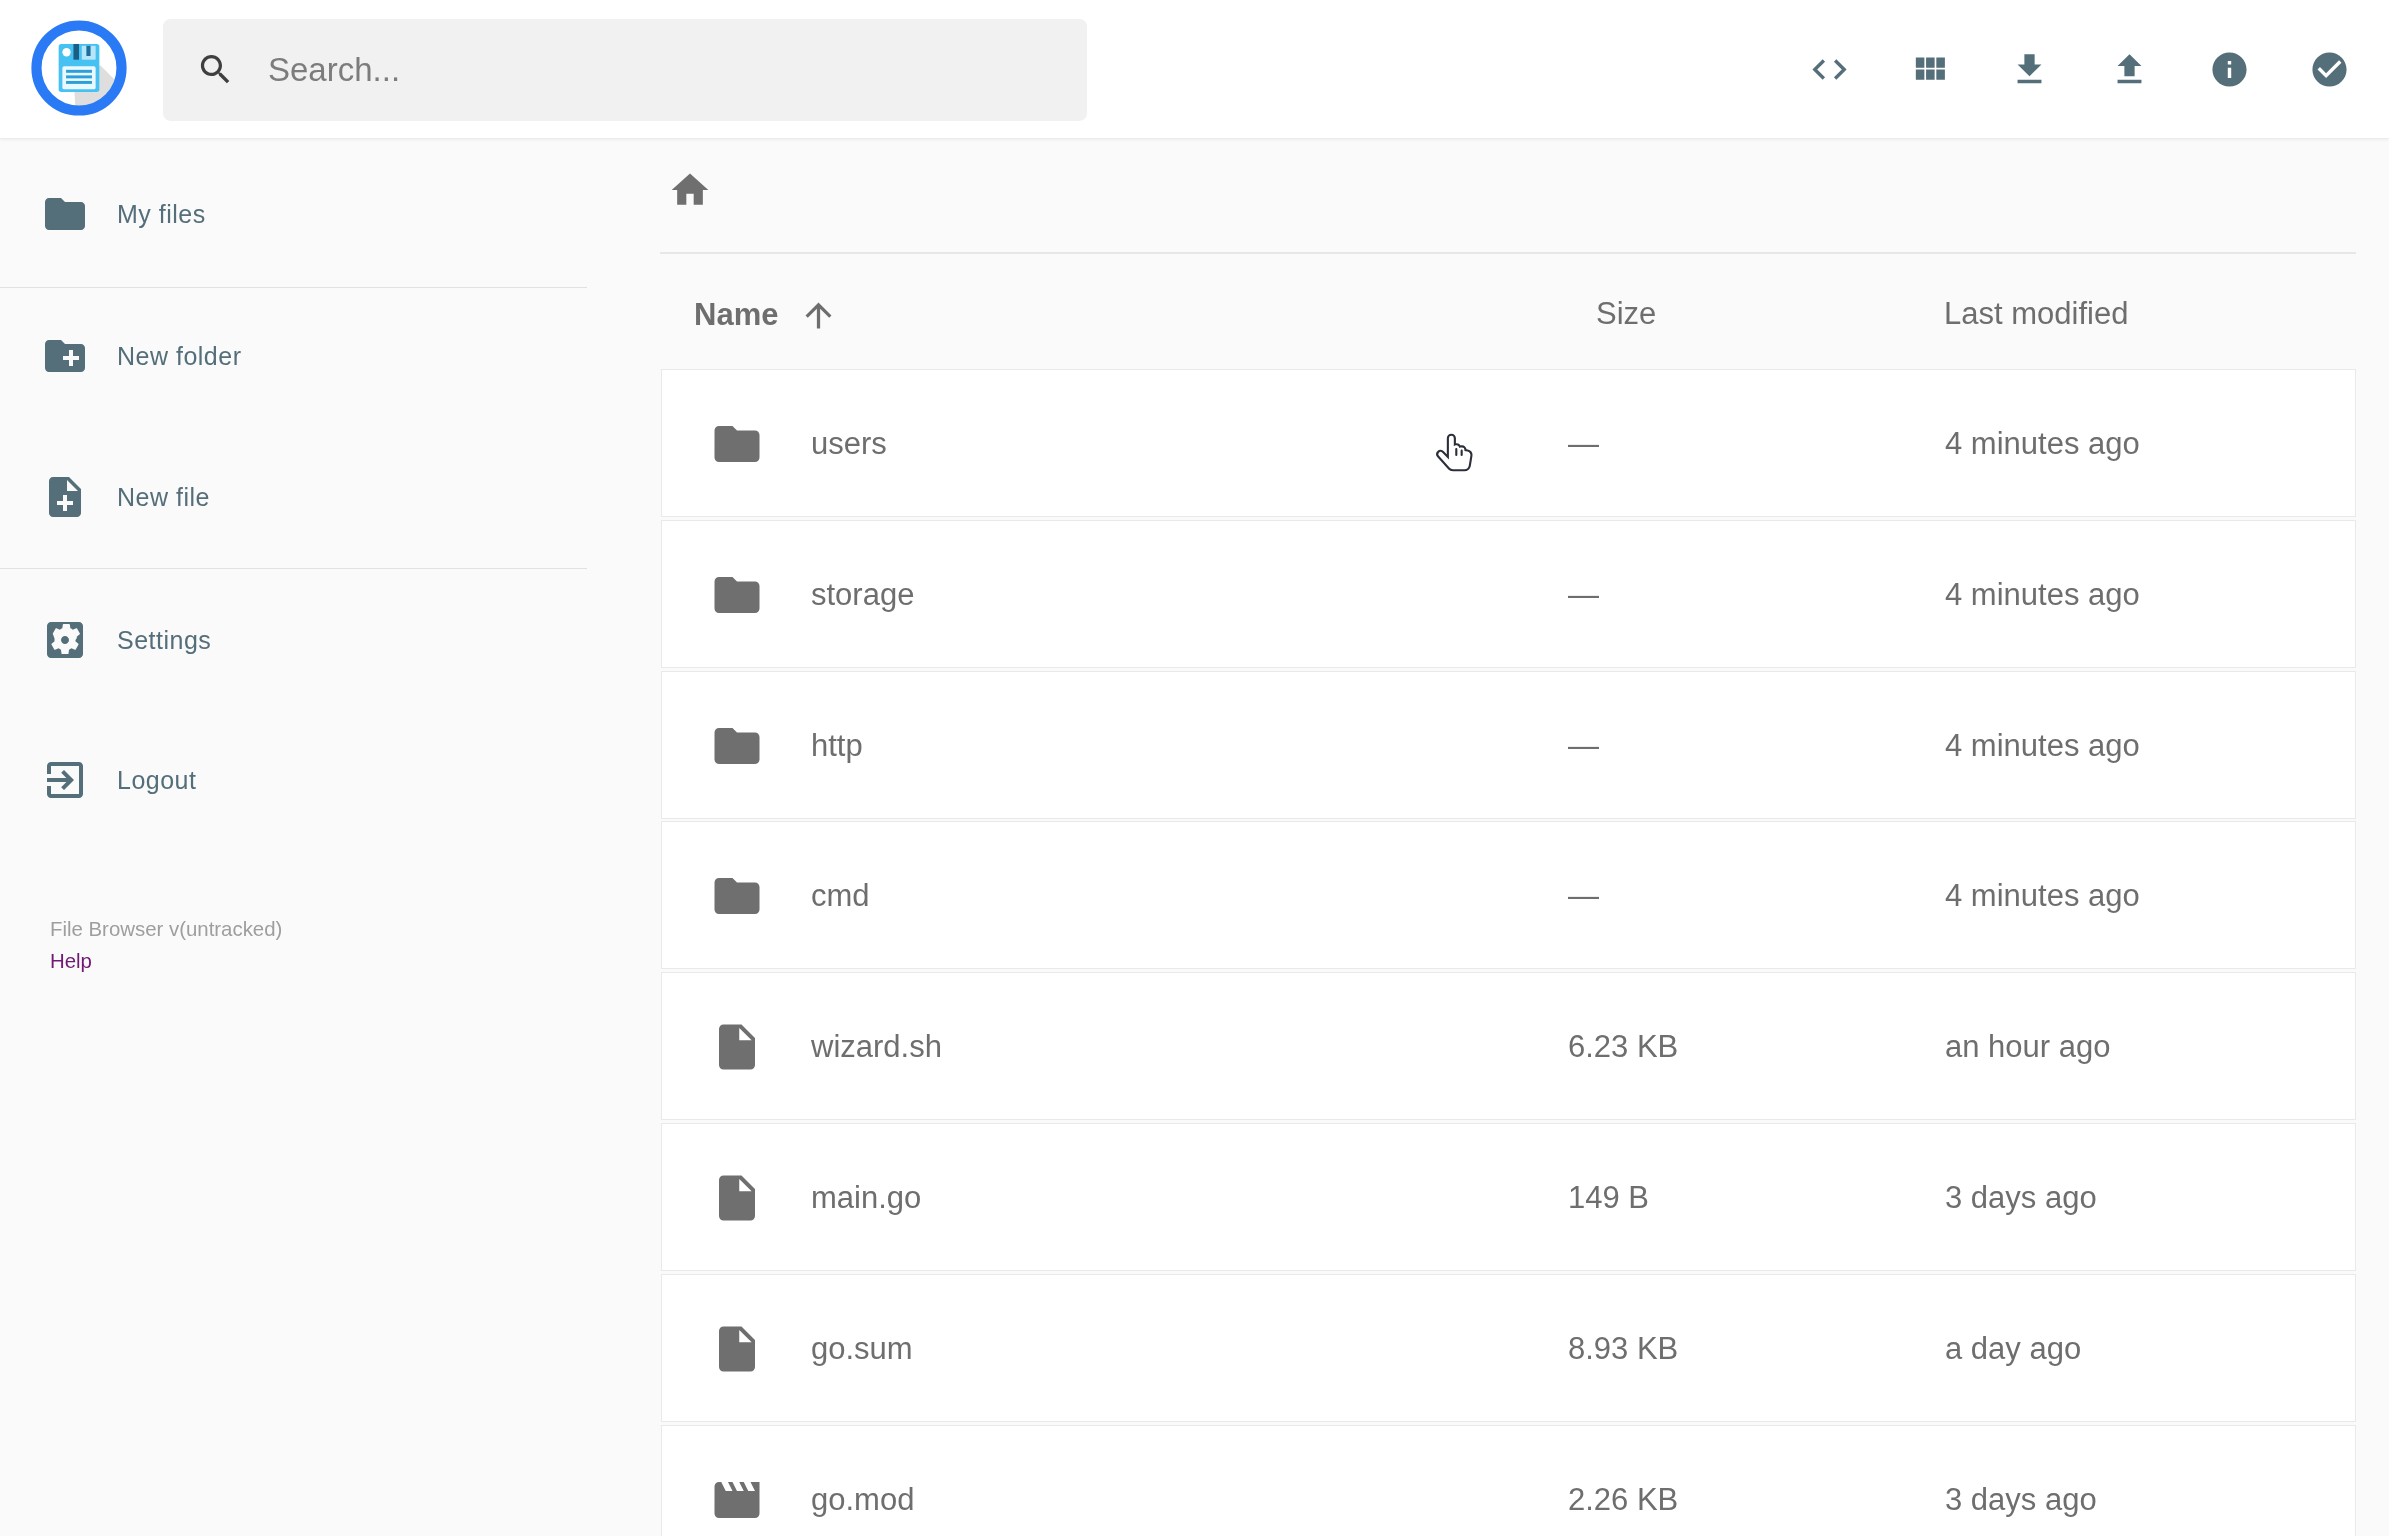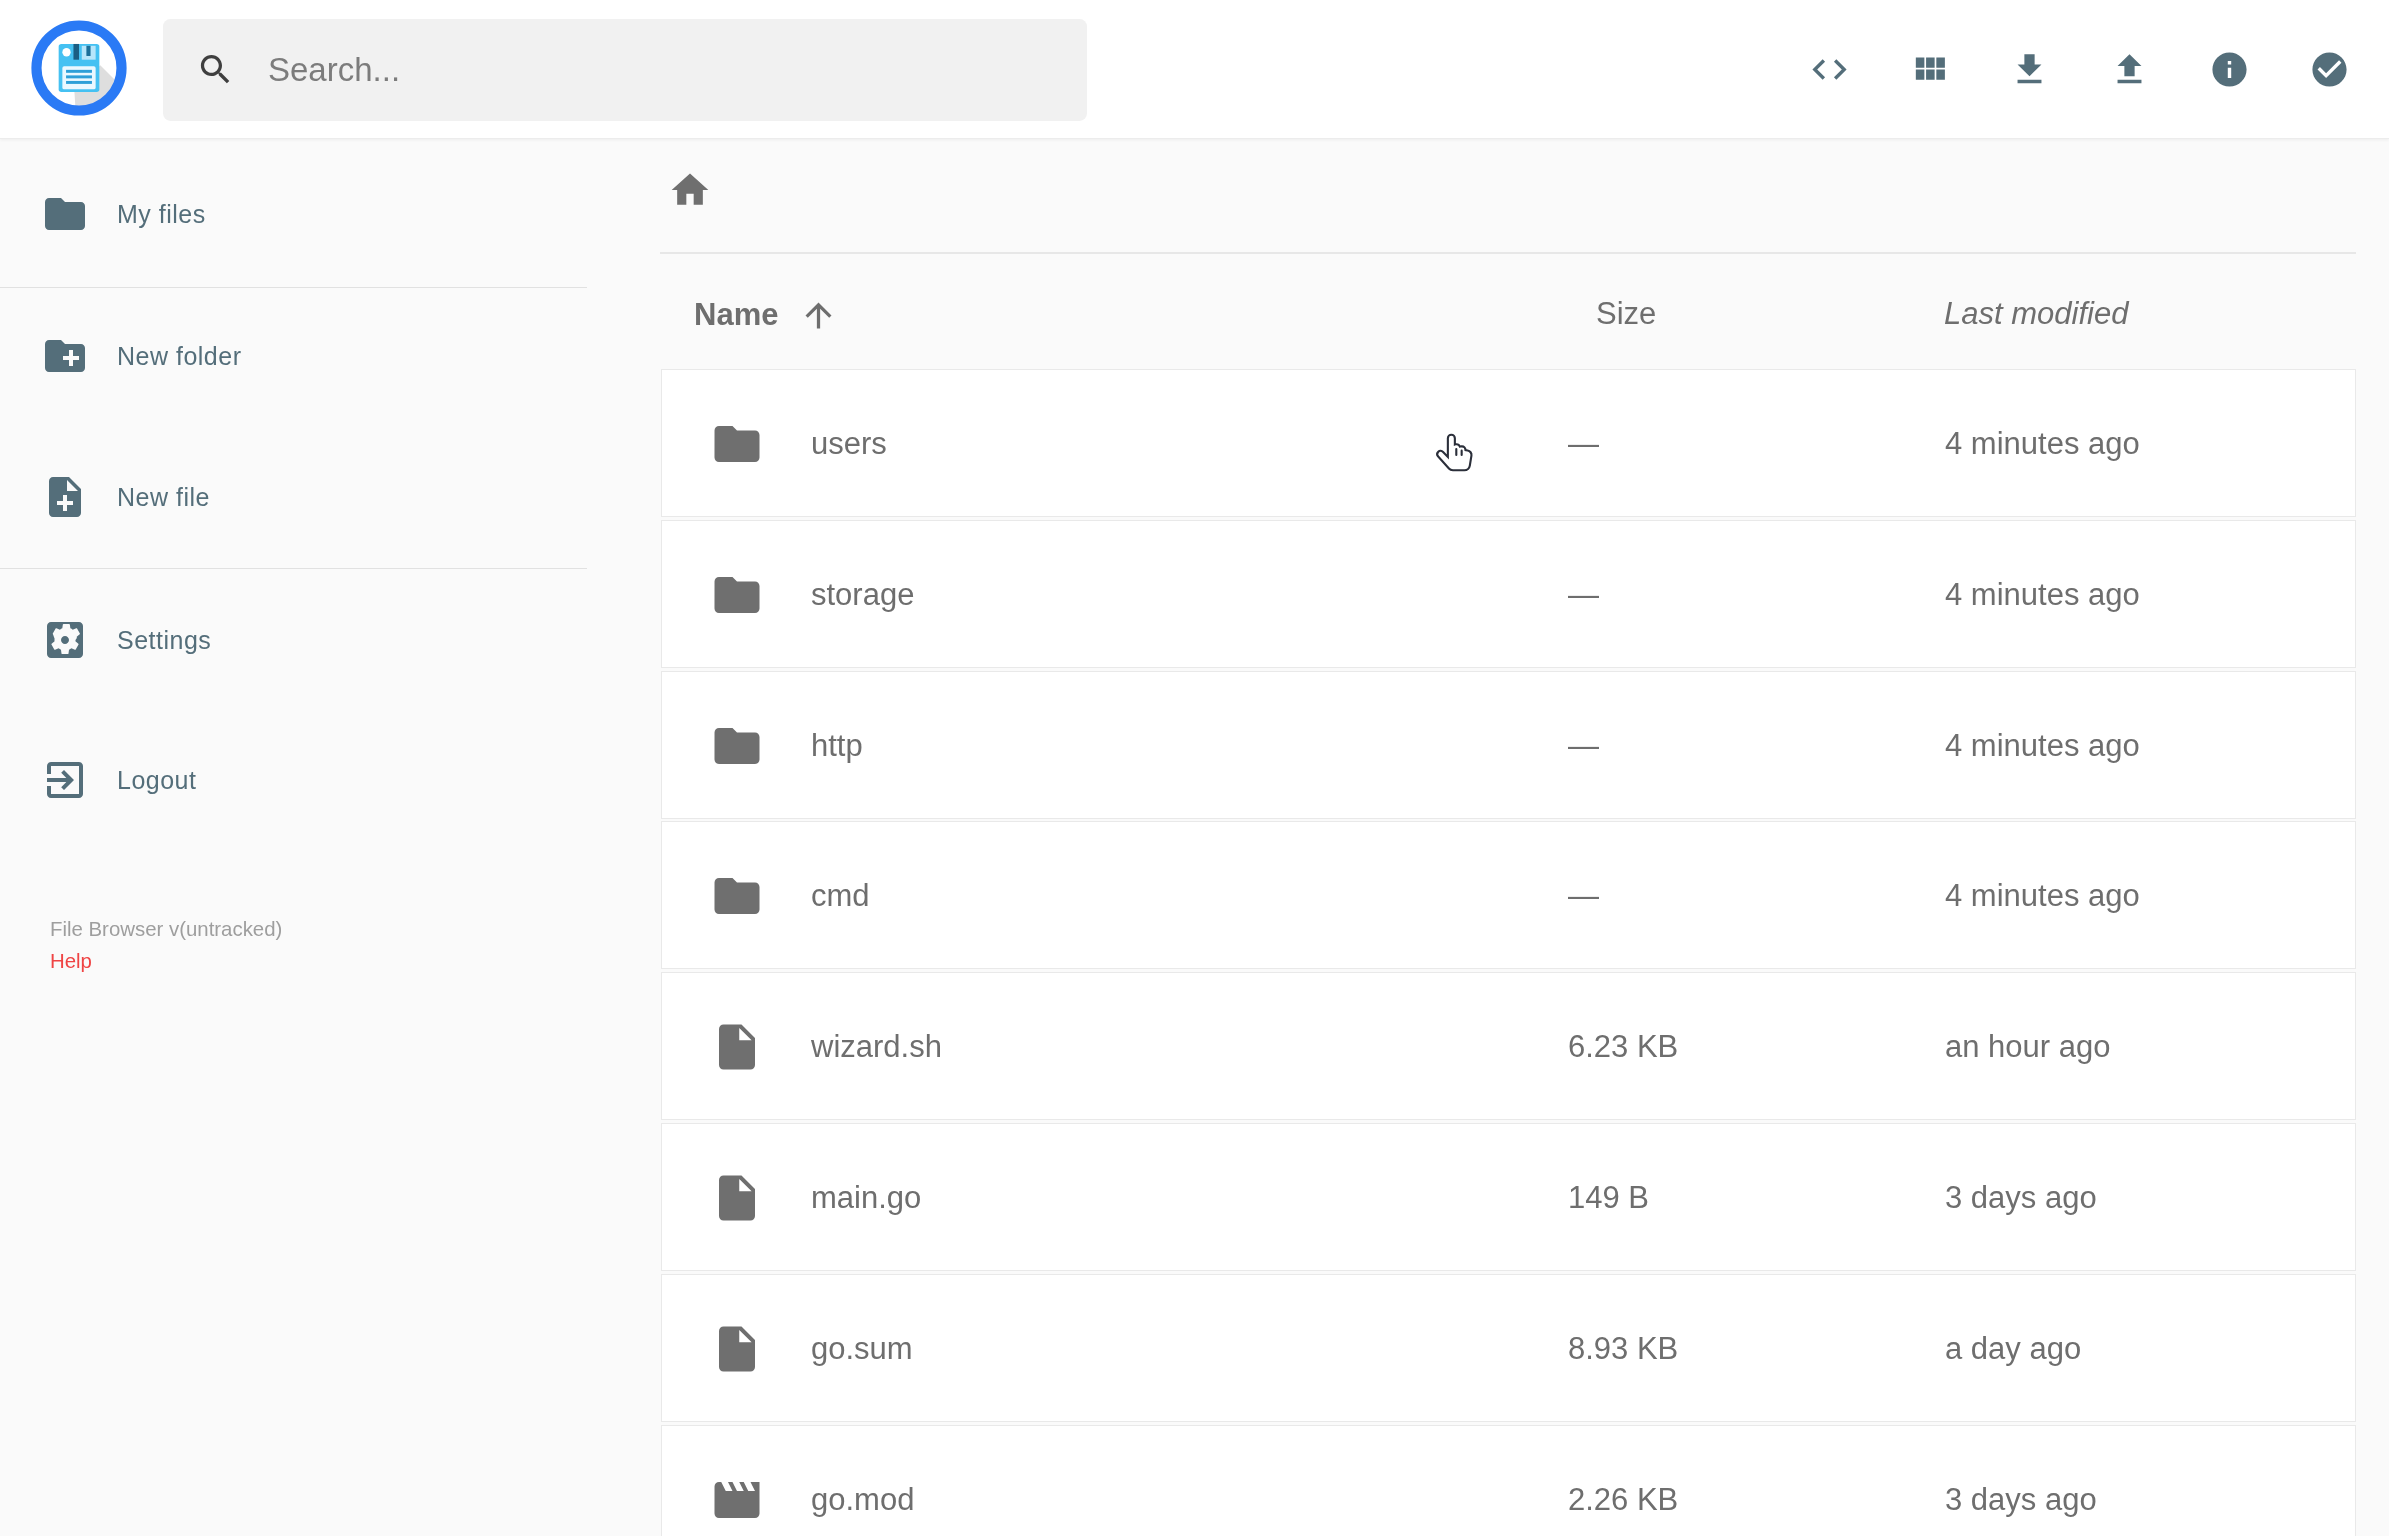--- a/index.html
+++ b/index.html
@@ -47,35 +47,35 @@
   .sidebar { position:absolute; left:0; top:139px; width:587px; bottom:0; }
   .side-item {
     position:absolute; left:0; width:587px; height:96px;
     display:flex; align-items:center; gap:28px; padding-left:41px;
     color:#546e7a; cursor:pointer;
   }
   .side-item svg { width:48px; height:48px; flex:none; }
   .side-label { font-size:25px; letter-spacing:0.5px; }
   .side-divider { position:absolute; left:0; width:587px; height:0.9px; background:#e1e1e1; }
   .side-footer { position:absolute; left:50px; top:774px; font-size:20.4px; line-height:32px; color:#9e9e9e; }
-  .side-footer a { color:#ef4444; text-decoration:none; cursor:pointer; }
+  .side-footer a { color:#701a75; text-decoration:none; cursor:pointer; }
 
   
   .breadcrumb-home {
     position:absolute; left:668px; top:168px; width:44px; height:44px;
     color:#6f6f6f; background:none; border:none; padding:0; cursor:pointer;
   }
   .breadcrumb-home svg { width:44px; height:44px; }
   .content-divider { position:absolute; left:660px; top:252px; width:1696px; height:1.9px; background:#e7e7e7; }
 
   .list-header { position:absolute; top:294px; left:0; width:2389px; height:43px; font-size:31px; color:#6e6e6e; }
   .lh-name { position:absolute; left:694px; top:1.9px; font-weight:bold; display:flex; align-items:center; gap:20.4px; cursor:pointer; }
   .lh-name svg { width:39px; height:39px; color:#6e6e6e; }
   .lh-size { position:absolute; left:1567px; top:1.9px; cursor:pointer;margin-left:29px; }
-  .lh-mod  { position:absolute; left:1944px; top:1.9px; cursor:pointer;font-style:italic; }
+  .lh-mod  { position:absolute; left:1944px; top:1.9px; cursor:pointer; }
 
   .rows { position:absolute; left:661px; top:369px; width:1696px; }
   .row {
     position:relative; width:1695px; height:148px; margin-bottom:2.8px;
     background:#ffffff; border:0.9px solid #e9e9e9; cursor:pointer;
   }
   .row-icon { position:absolute; left:48px; top:47px; width:54px; height:54px; color:#6f6f6f; }
   .row-icon svg { width:54px; height:54px; }
   .row-name { position:absolute; left:149px; top:56px; font-size:31px; color:#6e6e6e; }
   .row-size { position:absolute; left:906px; top:56px; font-size:31px; color:#6e6e6e; }

